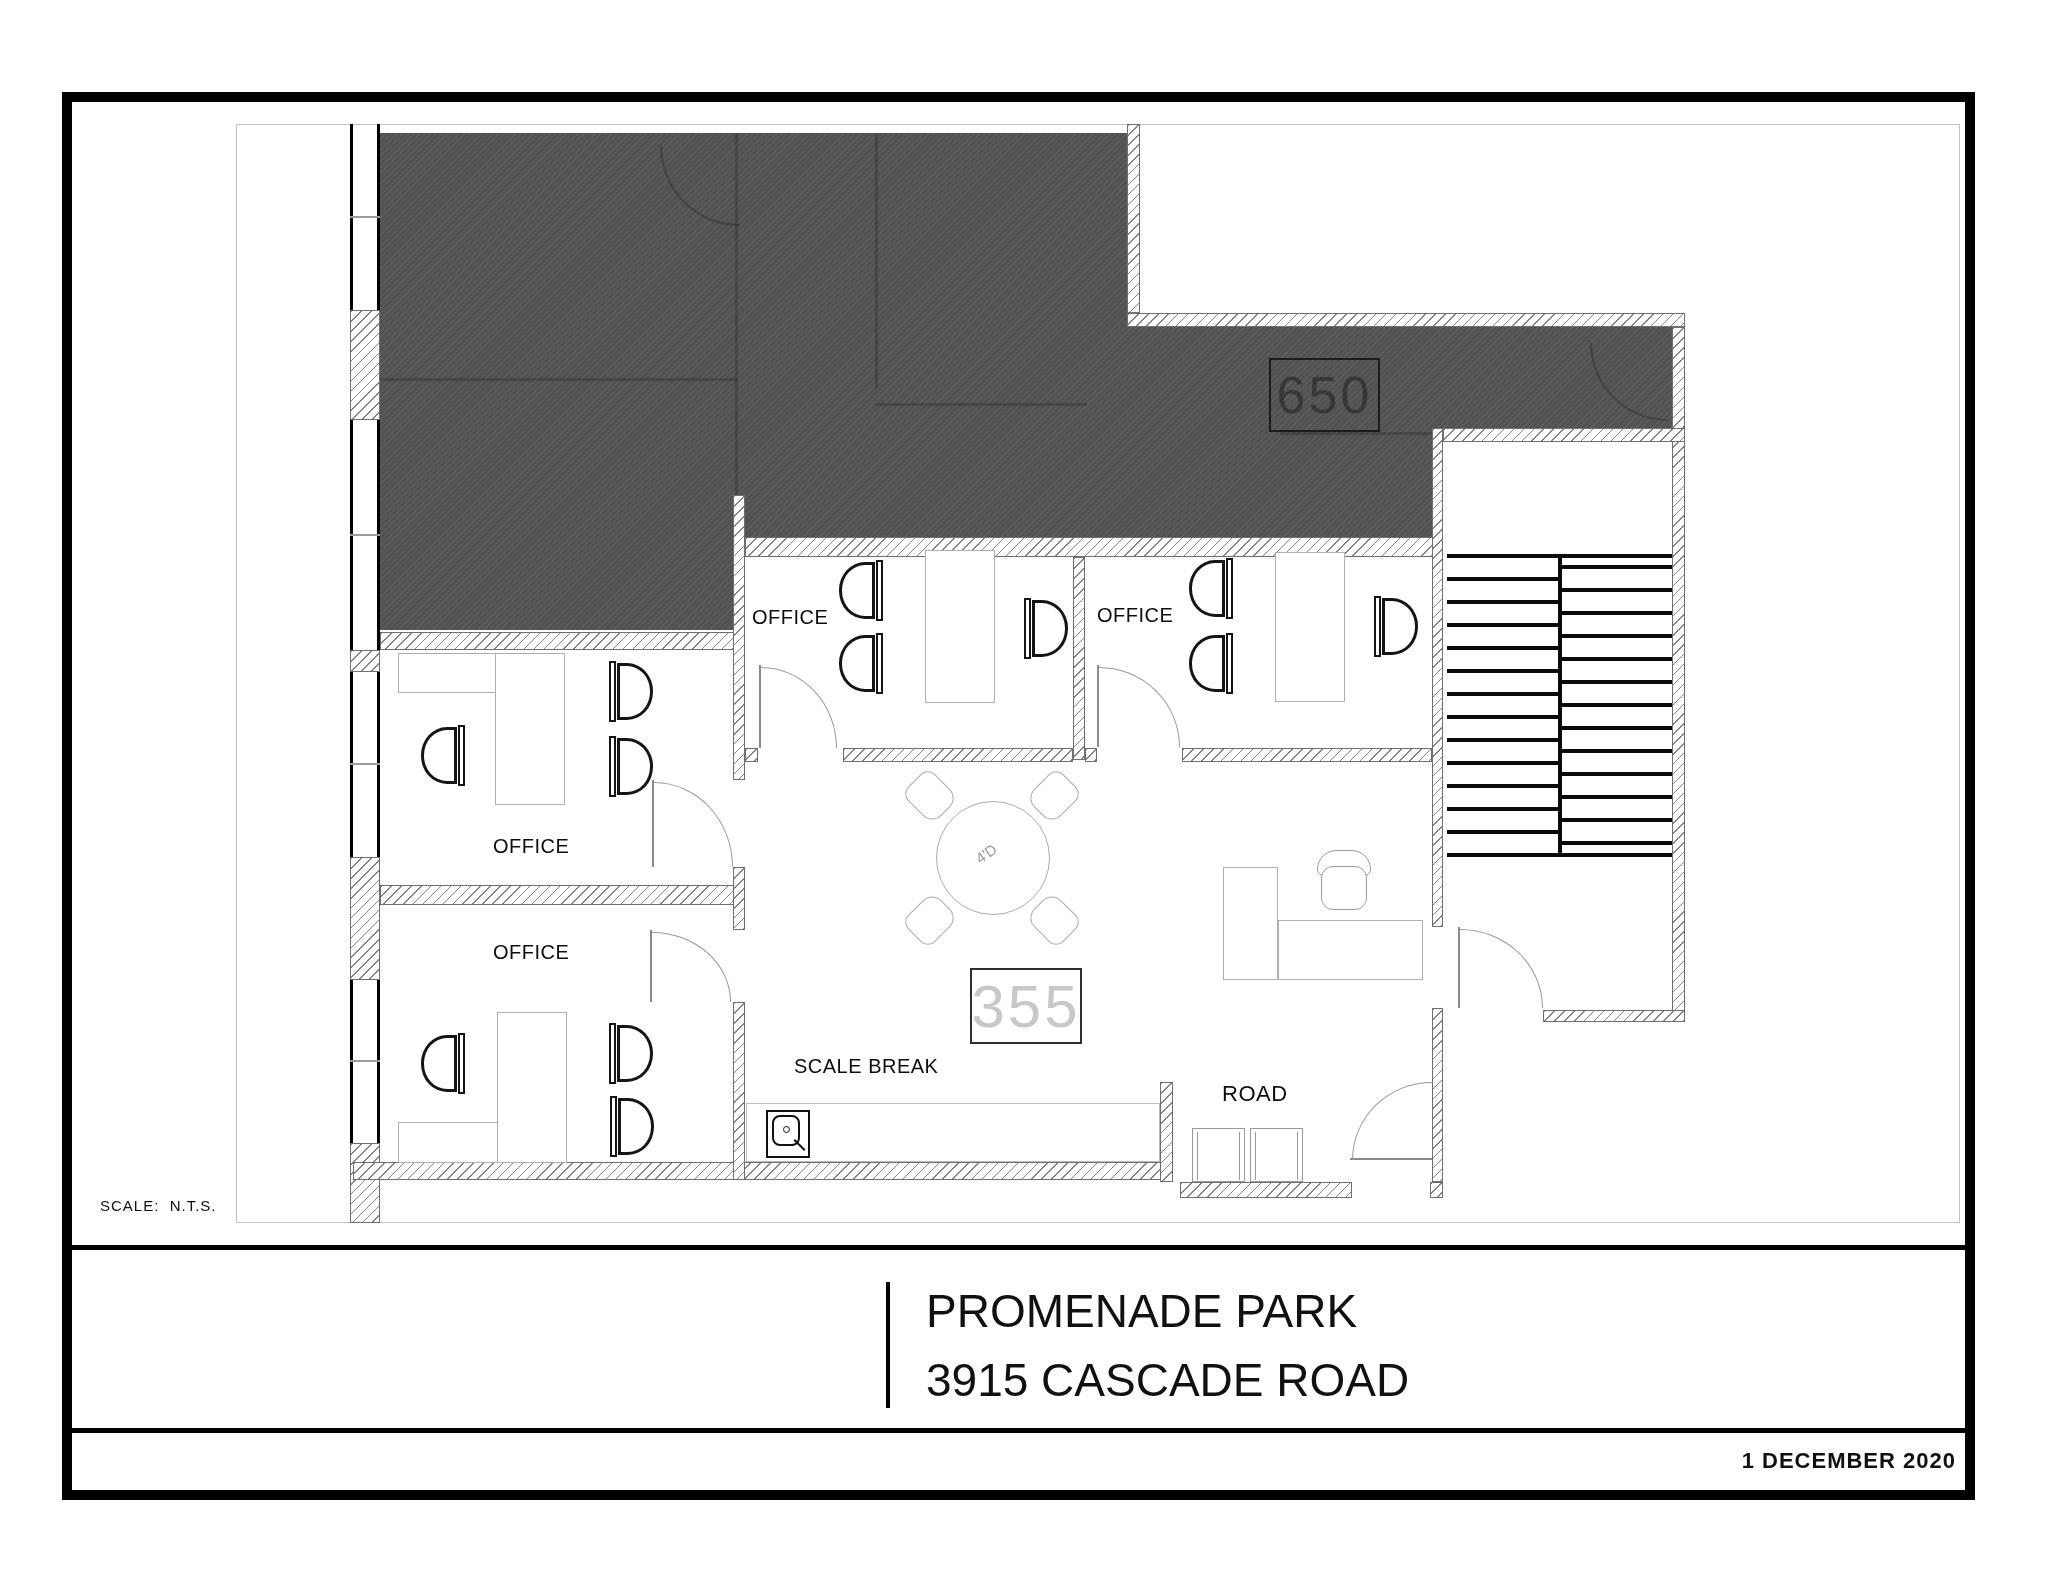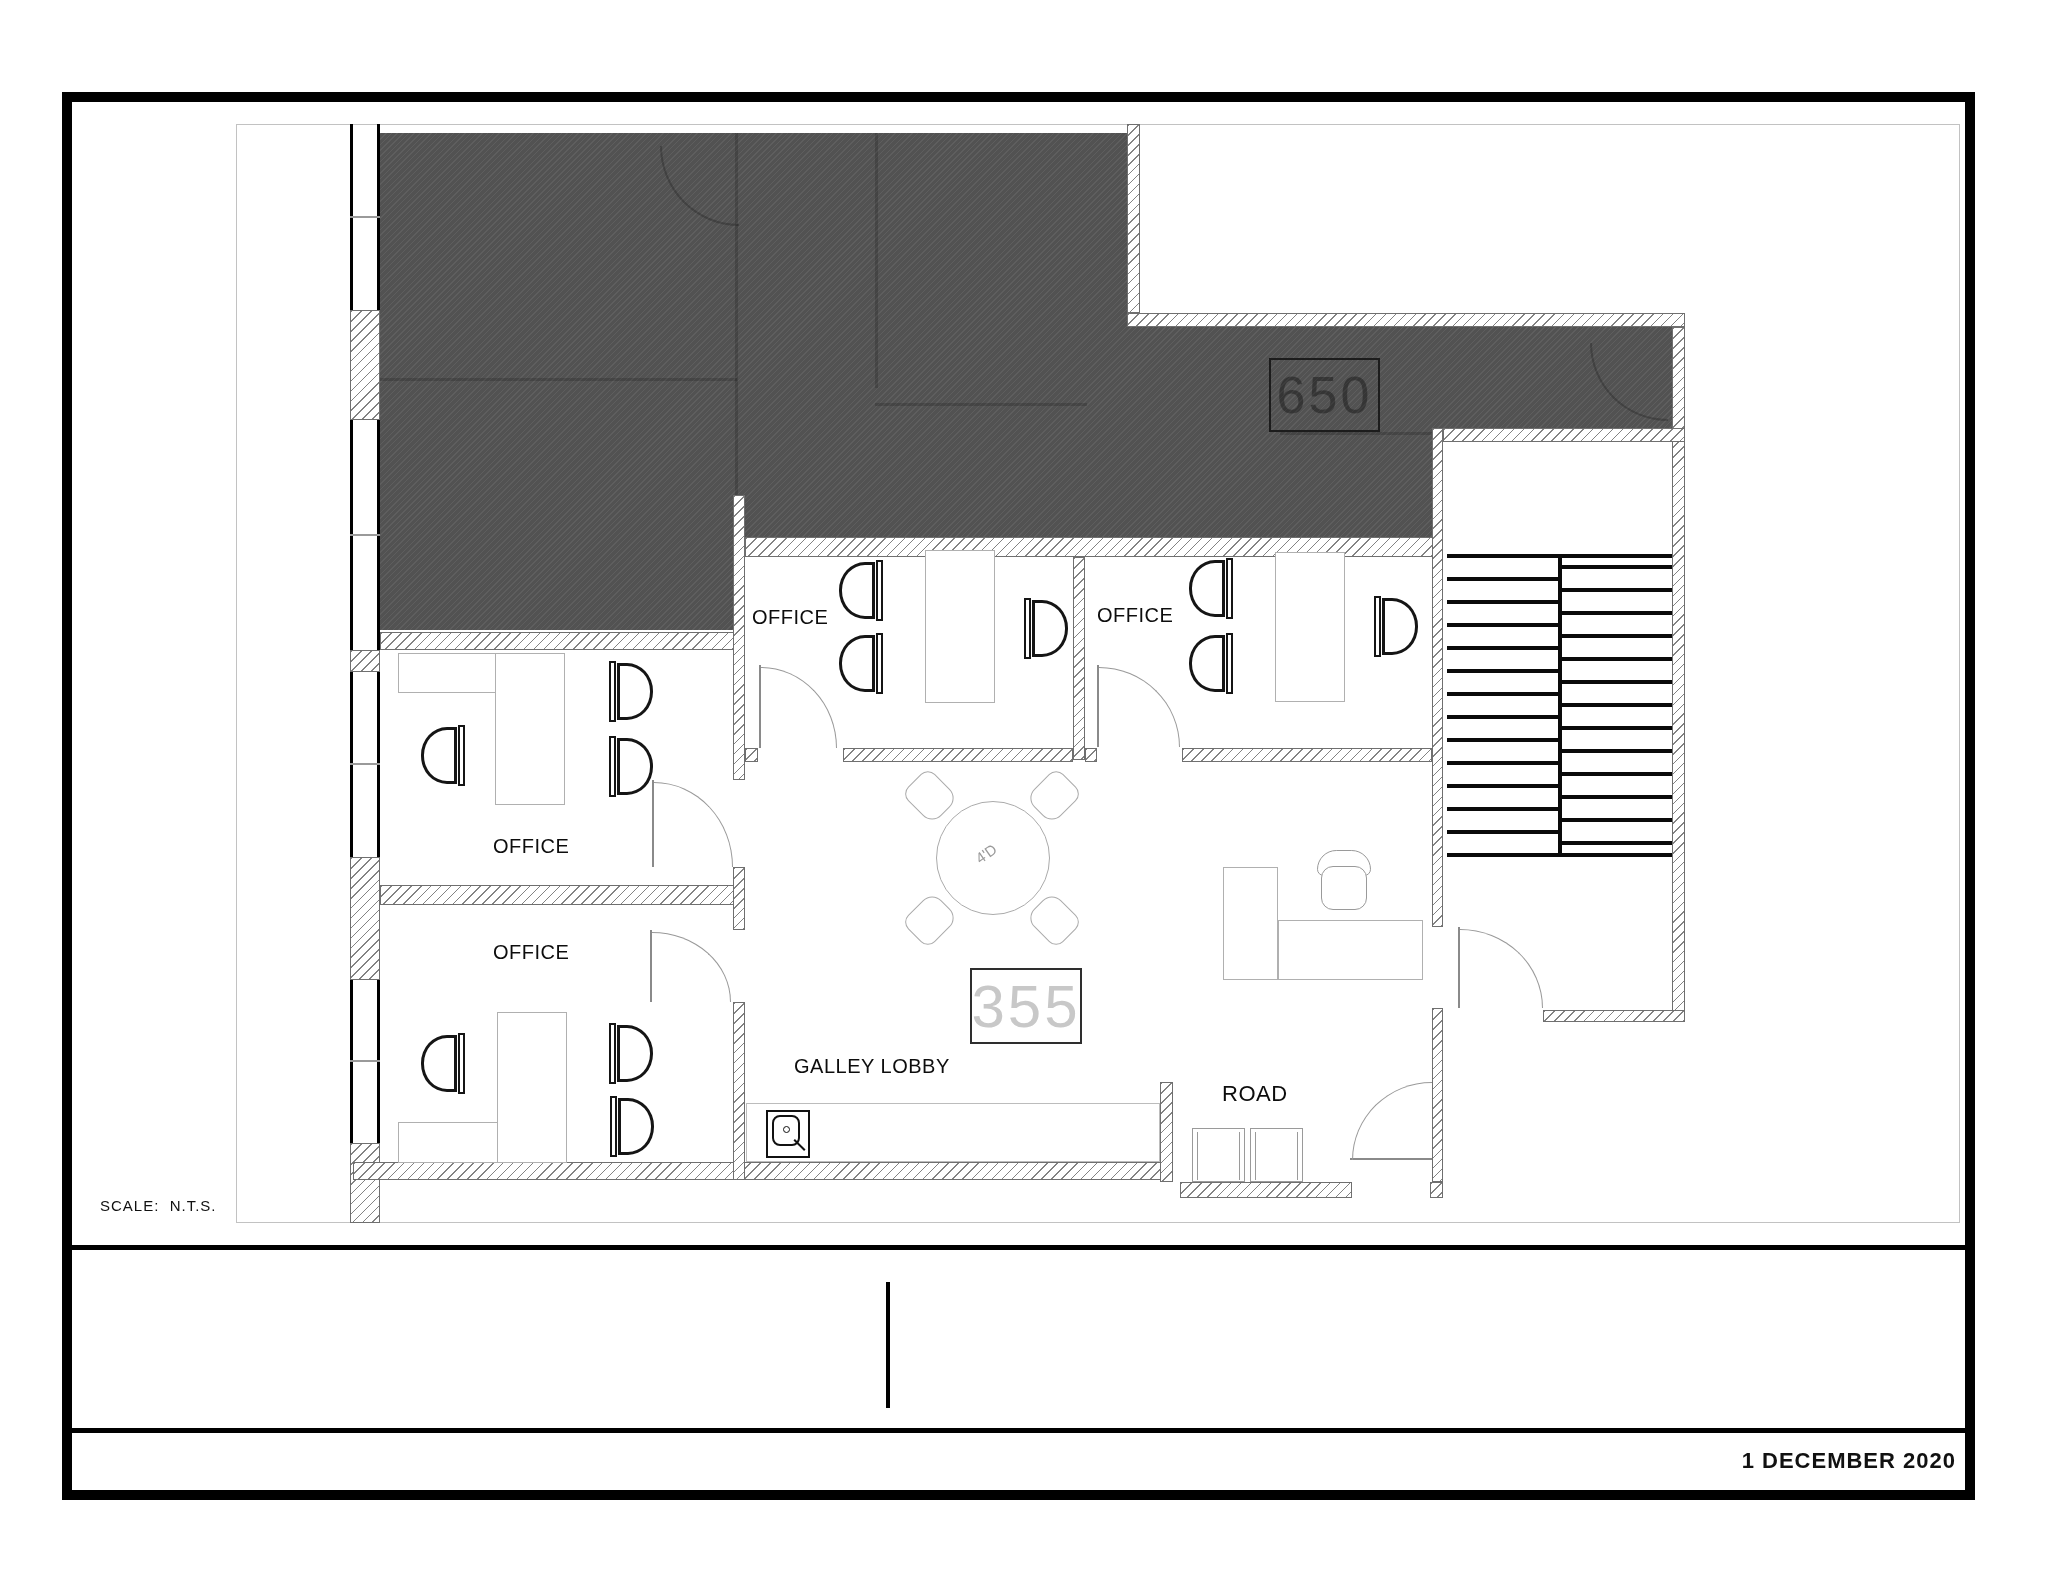--- a/index.html
+++ b/index.html
@@ -229,22 +229,26 @@
       <div class="inner"></div>
     </div>
   <div class="lounge" style="left:1250px;top:1128px;">
       <div class="inner"></div>
     </div>
 
   <div class="label" style="left:752px;top:606px;">OFFICE</div>
   <div class="label" style="left:1097px;top:604px;">OFFICE</div>
   <div class="label" style="left:493px;top:835px;">OFFICE</div>
   <div class="label" style="left:493px;top:941px;">OFFICE</div>
-  <div class="label" style="left:794px;top:1055px;">GALLEY LOBBY</div>
+  <div class="label" style="left:794px;top:1055px;">SCALE BREAK</div>
   <div class="label" style="left:1222px;top:1081px;font-size:22px;">ROAD</div>
 
   <div id="suite-badge">355</div>
 
   <div id="scale-note">SCALE:  N.T.S.</div>
 
+  <div id="tb-building">
+    <div>PROMENADE PARK</div>
+    <div>3915 CASCADE ROAD</div>
+  </div>
   <div id="tb-date">1 DECEMBER 2020</div>
 
 </div>
 
 </body></html>

